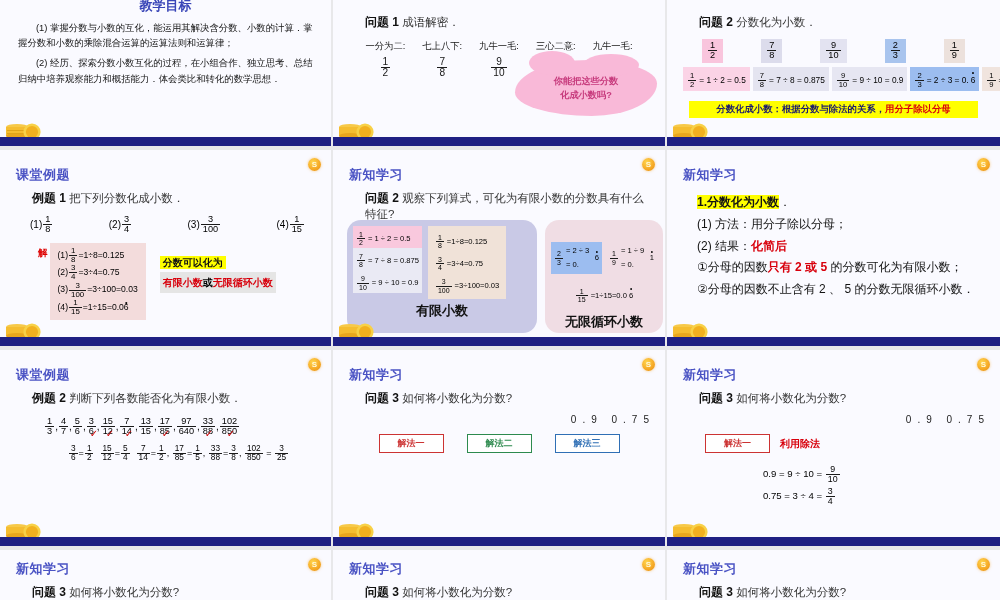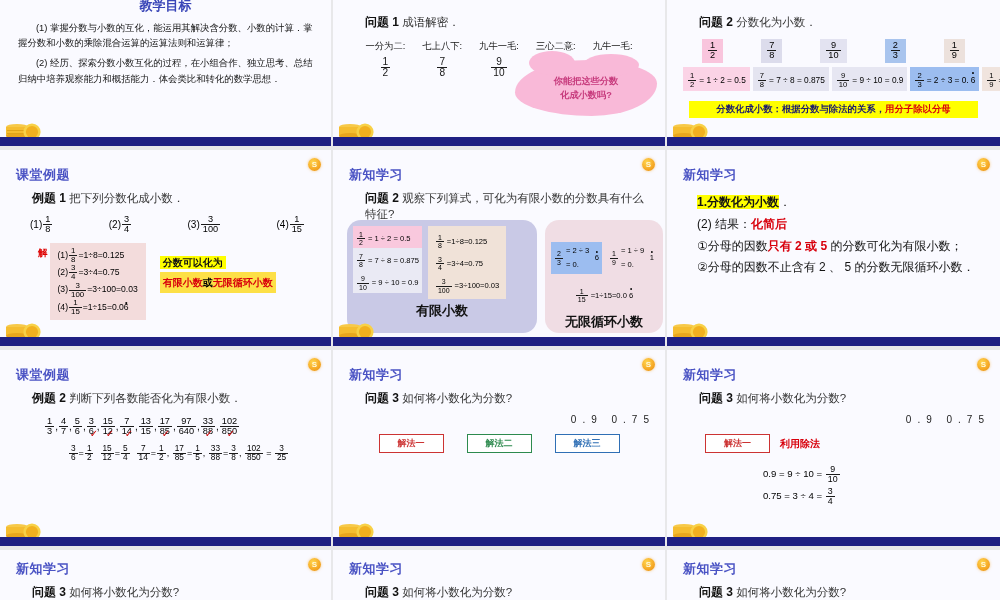--- a/index.html
+++ b/index.html
@@ -100,21 +100,21 @@
 
   
   .ex-items { display:flex; justify-content:space-between; margin:8px 16px 0 20px;
               font-size:10px; }
   .solve-wrap { display:flex; margin-top:8px; }
   .solve-tag { color:#d00; font-weight:bold; font-size:9.5px; margin:4px 2px 0 28px; }
   .solve-box { background:#f3dcdc; padding:4px 8px; font-size:8.6px; line-height:2.0; }
   .note-hl { margin-left:14px; margin-top:10px; font-size:10px; font-weight:bold;
              line-height:1.9; }
   .note-hl .l1 { background:#ffff00; color:#111; padding:1px 3px; }
-  .note-hl .l2 { background:#fde047; padding:1px 3px; }
+  .note-hl .l2 { background:#e5e5e5; padding:1px 3px; }
   .note-hl .rd { color:#d8000c; }
 
   
   .cardrow { display:flex; gap:8px; margin:2px 4px 0 4px; }
   .card { border-radius:14px; padding:6px 6px 2px 6px; flex:0 0 auto; }
   .card.finite { background:#c9c9e6; width:190px; }
   .card.infinite { background:#f0dde4; width:118px; }
   .card-label { text-align:center; font-weight:bold; font-size:13px; color:#111;
                 margin-top:3px; }
   .mini { font-size:7.6px; padding:2px 3px; line-height:1.85; }
@@ -485,20 +485,21 @@
   </div>
 
   <div class="slide last-col">
     <div class="badge">S</div>
     <div class="slide-inner">
       <div class="sec-head">新知学习</div>
       <div class="k-list">
         <div>
           <span class="hl"><span>1.</span><span>分数化为小数</span></span><span>．</span>
         </div>
+        <div><span>(1) 方法：用分子除以分母；</span></div>
         <div><span>(2) 结果：</span><span class="rd">化简后</span></div>
         <div><span>①分母的因数</span><span class="rd">只有 2 或 5</span><span> 的分数可化为有限小数；</span></div>
         <div><span>②分母的因数不止含有 2 、 5 的分数无限循环小数．</span></div>
       </div>
     </div>
     <svg class="coins" viewBox="0 0 44 26">
       <rect x="2" y="19" width="22" height="5" rx="1.6" fill="#2b2f9e"></rect>
       <ellipse cx="13" cy="9" rx="11" ry="3.1" fill="#f7c948"></ellipse>
       <rect x="2" y="9" width="22" height="9" fill="#f5bd30"></rect>
       <ellipse cx="13" cy="18" rx="11" ry="3.1" fill="#e8a61d"></ellipse>

